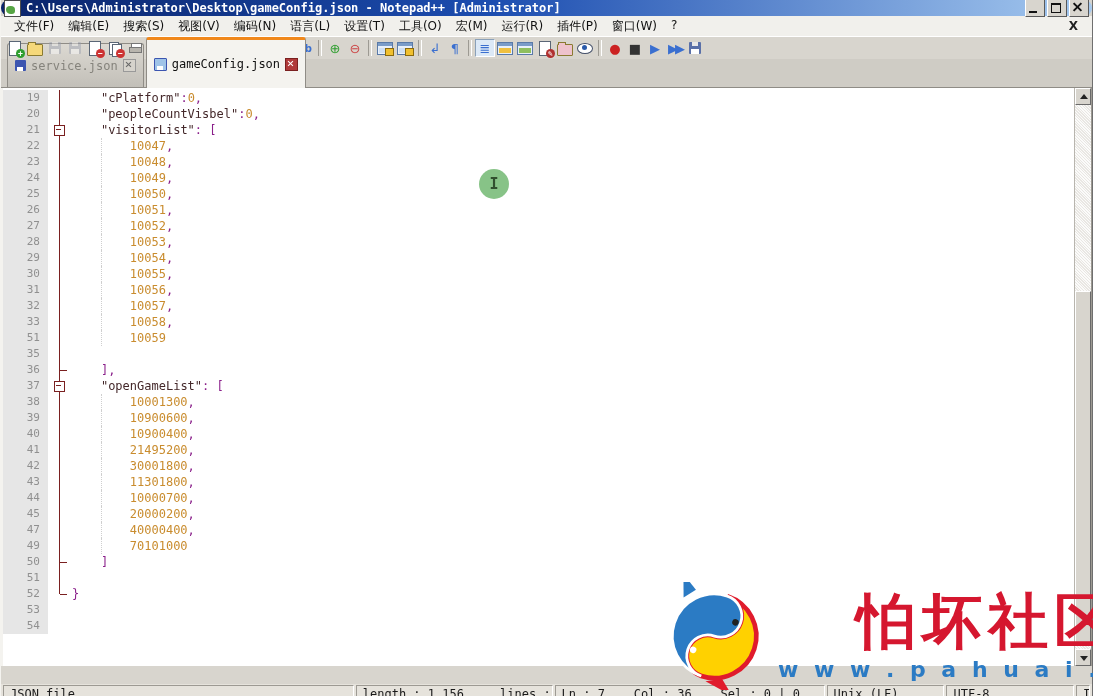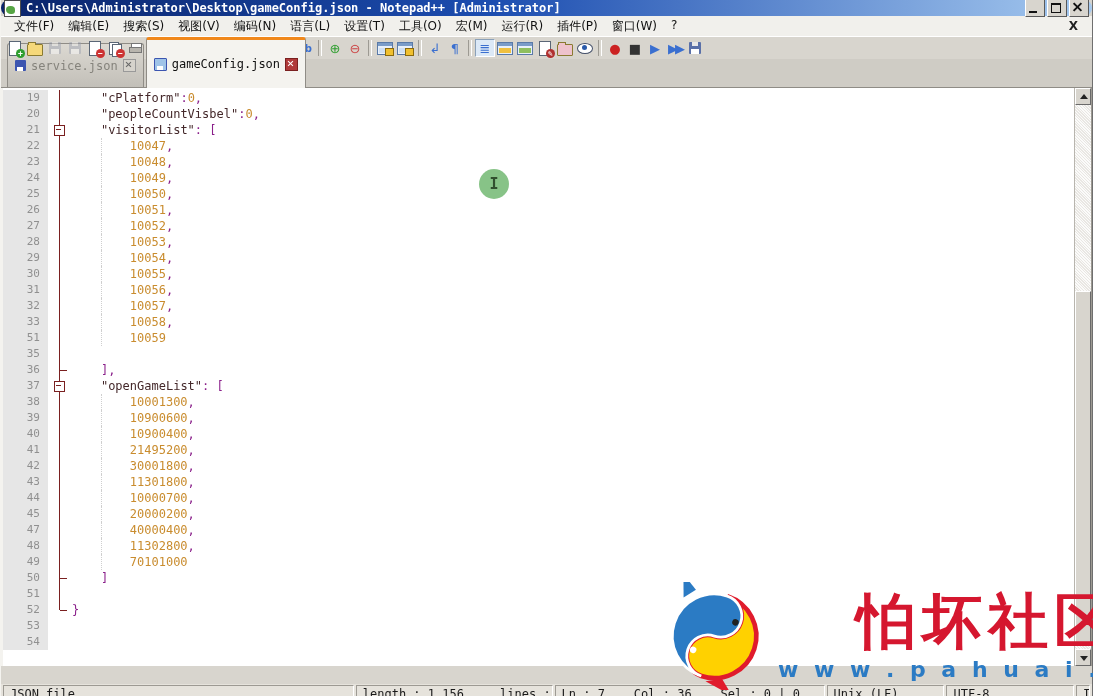--- a/index.html
+++ b/index.html
@@ -480,27 +480,20 @@
           <span class="code"><span class="guide"></span><span class="tk-w">        </span><span class="tk-n">20000200</span><span class="tk-o">,</span></span>
         </div>
         <div class="row">
           <span class="ln">47</span>
           <span class="fold f-line">
             <span class="vline"></span>
           </span>
           <span class="code"><span class="guide"></span><span class="tk-w">        </span><span class="tk-n">40000400</span><span class="tk-o">,</span></span>
         </div>
         <div class="row">
-          <span class="ln">48</span>
-          <span class="fold f-line">
-            <span class="vline"></span>
-          </span>
-          <span class="code"><span class="guide"></span><span class="tk-w">        </span><span class="tk-n">11302800</span><span class="tk-o">,</span></span>
-        </div>
-        <div class="row">
           <span class="ln">49</span>
           <span class="fold f-line">
             <span class="vline"></span>
           </span>
           <span class="code"><span class="guide"></span><span class="tk-w">        </span><span class="tk-n">70101000</span></span>
         </div>
         <div class="row">
           <span class="ln">50</span>
           <span class="fold f-tick">
             <span class="vline"></span>

